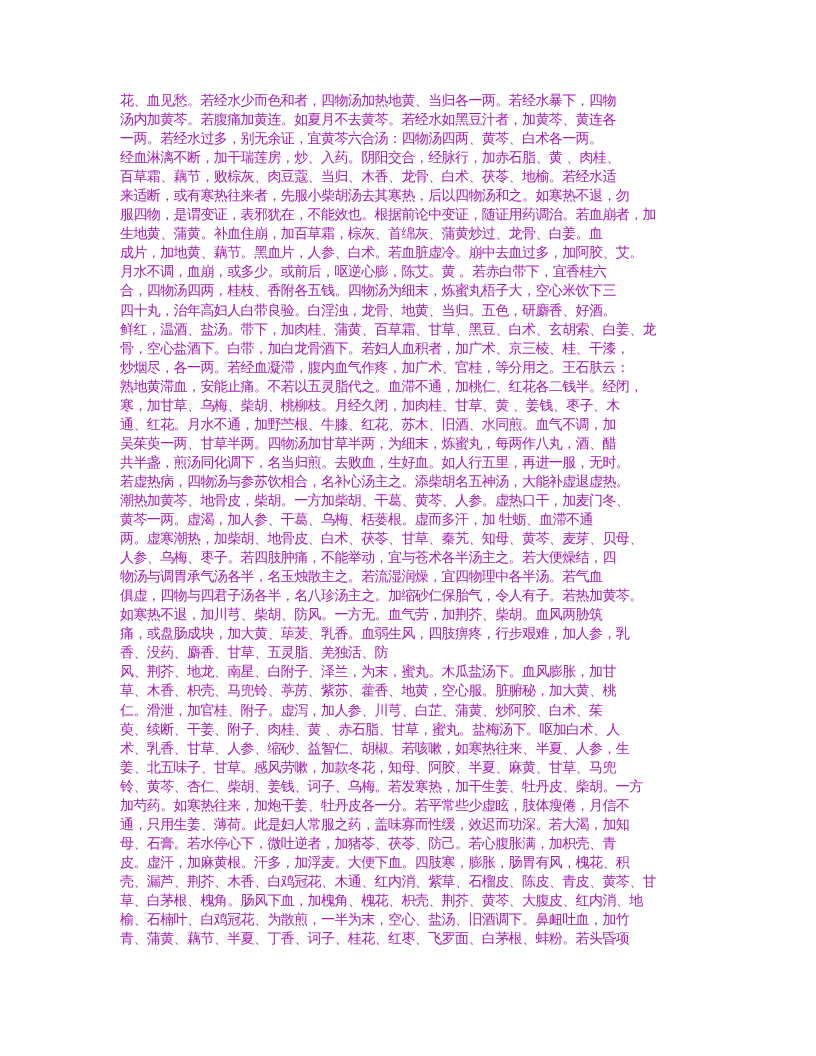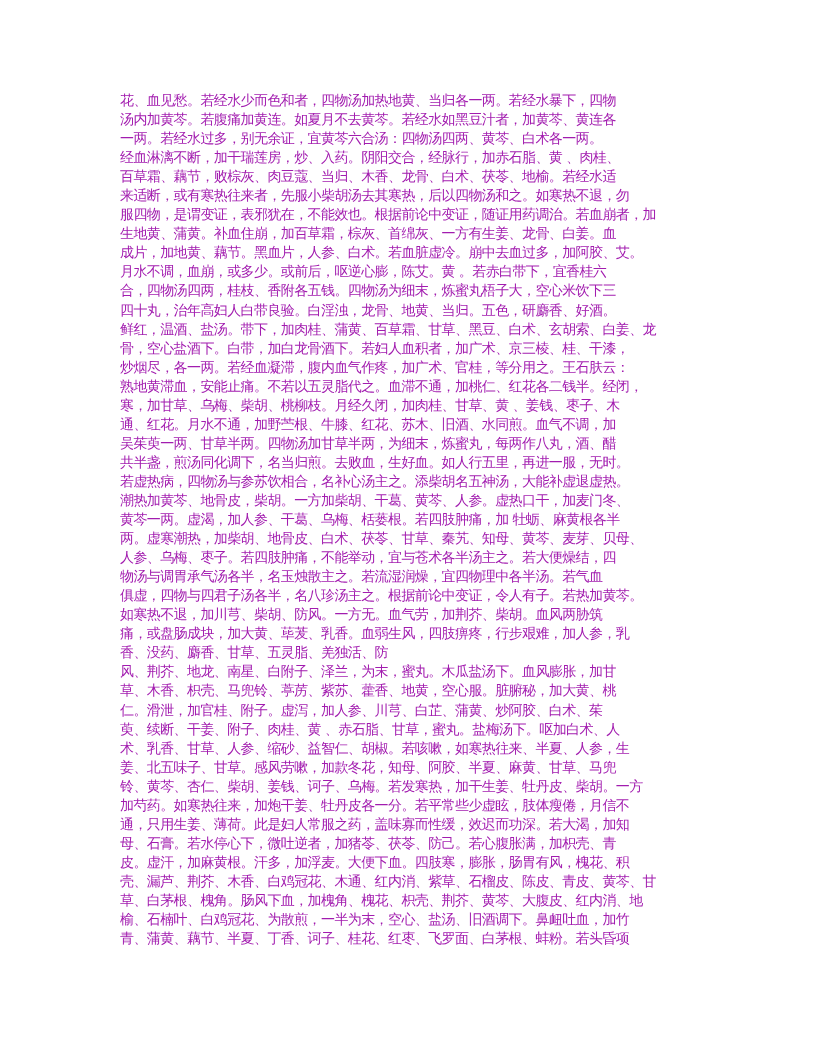--- a/index.html
+++ b/index.html
@@ -25,40 +25,40 @@
 <body>
 
 <div class="page">
   <span class="line">花、血见愁。若经水少而色和者，四物汤加热地黄、当归各一两。若经水暴下，四物</span>
   <span class="line">汤内加黄芩。若腹痛加黄连。如夏月不去黄芩。若经水如黑豆汁者，加黄芩、黄连各</span>
   <span class="line">一两。若经水过多，别无余证，宜黄芩六合汤：四物汤四两、黄芩、白术各一两。</span>
   <span class="line">经血淋漓不断，加干瑞莲房，炒、入药。阴阳交合，经脉行，加赤石脂、黄 、肉桂、</span>
   <span class="line">百草霜、藕节，败棕灰、肉豆蔻、当归、木香、龙骨、白术、茯苓、地榆。若经水适</span>
   <span class="line">来适断，或有寒热往来者，先服小柴胡汤去其寒热，后以四物汤和之。如寒热不退，勿</span>
   <span class="line">服四物，是谓变证，表邪犹在，不能效也。根据前论中变证，随证用药调治。若血崩者，加</span>
-  <span class="line">生地黄、蒲黄。补血住崩，加百草霜，棕灰、首绵灰、一方有生姜、龙骨、白姜。血</span>
+  <span class="line">生地黄、蒲黄。补血住崩，加百草霜，棕灰、首绵灰、蒲黄炒过、龙骨、白姜。血</span>
   <span class="line">成片，加地黄、藕节。黑血片，人参、白术。若血脏虚冷。崩中去血过多，加阿胶、艾。</span>
   <span class="line">月水不调，血崩，或多少。或前后，呕逆心膨，陈艾。黄 。若赤白带下，宜香桂六</span>
   <span class="line">合，四物汤四两，桂枝、香附各五钱。四物汤为细末，炼蜜丸梧子大，空心米饮下三</span>
   <span class="line">四十丸，治年高妇人白带良验。白淫浊，龙骨、地黄、当归。五色，研麝香、好酒。</span>
   <span class="line">鲜红，温酒、盐汤。带下，加肉桂、蒲黄、百草霜、甘草、黑豆、白术、玄胡索、白姜、龙</span>
   <span class="line">骨，空心盐酒下。白带，加白龙骨酒下。若妇人血积者，加广术、京三棱、桂、干漆，</span>
   <span class="line">炒烟尽，各一两。若经血凝滞，腹内血气作疼，加广术、官桂，等分用之。王石肤云：</span>
   <span class="line">熟地黄滞血，安能止痛。不若以五灵脂代之。血滞不通，加桃仁、红花各二钱半。经闭，</span>
   <span class="line">寒，加甘草、乌梅、柴胡、桃柳枝。月经久闭，加肉桂、甘草、黄 、姜钱、枣子、木</span>
   <span class="line">通、红花。月水不通，加野苎根、牛膝、红花、苏木、旧酒、水同煎。血气不调，加</span>
   <span class="line">吴茱萸一两、甘草半两。四物汤加甘草半两，为细末，炼蜜丸，每两作八丸，酒、醋</span>
   <span class="line">共半盏，煎汤同化调下，名当归煎。去败血，生好血。如人行五里，再进一服，无时。</span>
   <span class="line">若虚热病，四物汤与参苏饮相合，名补心汤主之。添柴胡名五神汤，大能补虚退虚热。</span>
   <span class="line">潮热加黄芩、地骨皮，柴胡。一方加柴胡、干葛、黄芩、人参。虚热口干，加麦门冬、</span>
-  <span class="line">黄芩一两。虚渴，加人参、干葛、乌梅、栝蒌根。若四肢肿痛，加 牡蛎、麻黄根各半</span>
+  <span class="line">黄芩一两。虚渴，加人参、干葛、乌梅、栝蒌根。虚而多汗，加 牡蛎、血滞不通</span>
   <span class="line">两。虚寒潮热，加柴胡、地骨皮、白术、茯苓、甘草、秦艽、知母、黄芩、麦芽、贝母、</span>
   <span class="line">人参、乌梅、枣子。若四肢肿痛，不能举动，宜与苍术各半汤主之。若大便燥结，四</span>
   <span class="line">物汤与调胃承气汤各半，名玉烛散主之。若流湿润燥，宜四物理中各半汤。若气血</span>
-  <span class="line">俱虚，四物与四君子汤各半，名八珍汤主之。根据前论中变证，令人有子。若热加黄芩。</span>
+  <span class="line">俱虚，四物与四君子汤各半，名八珍汤主之。加缩砂仁保胎气，令人有子。若热加黄芩。</span>
   <span class="line">如寒热不退，加川芎、柴胡、防风。一方无。血气劳，加荆芥、柴胡。血风两胁筑</span>
   <span class="line">痛，或盘肠成块，加大黄、荜茇、乳香。血弱生风，四肢痹疼，行步艰难，加人参，乳</span>
   <span class="line">香、没药、麝香、甘草、五灵脂、羌独活、防</span>
   <span class="line">风、荆芥、地龙、南星、白附子、泽兰，为末，蜜丸。木瓜盐汤下。血风膨胀，加甘</span>
   <span class="line">草、木香、枳壳、马兜铃、葶苈、紫苏、藿香、地黄，空心服。脏腑秘，加大黄、桃</span>
   <span class="line">仁。滑泄，加官桂、附子。虚泻，加人参、川芎、白芷、蒲黄、炒阿胶、白术、茱</span>
   <span class="line">萸、续断、干姜、附子、肉桂、黄 、赤石脂、甘草，蜜丸。盐梅汤下。呕加白术、人</span>
   <span class="line">术、乳香、甘草、人参、缩砂、益智仁、胡椒。若咳嗽，如寒热往来、半夏、人参，生</span>
   <span class="line">姜、北五味子、甘草。感风劳嗽，加款冬花，知母、阿胶、半夏、麻黄、甘草、马兜</span>
   <span class="line">铃、黄芩、杏仁、柴胡、姜钱、诃子、乌梅。若发寒热，加干生姜、牡丹皮、柴胡。一方</span>

